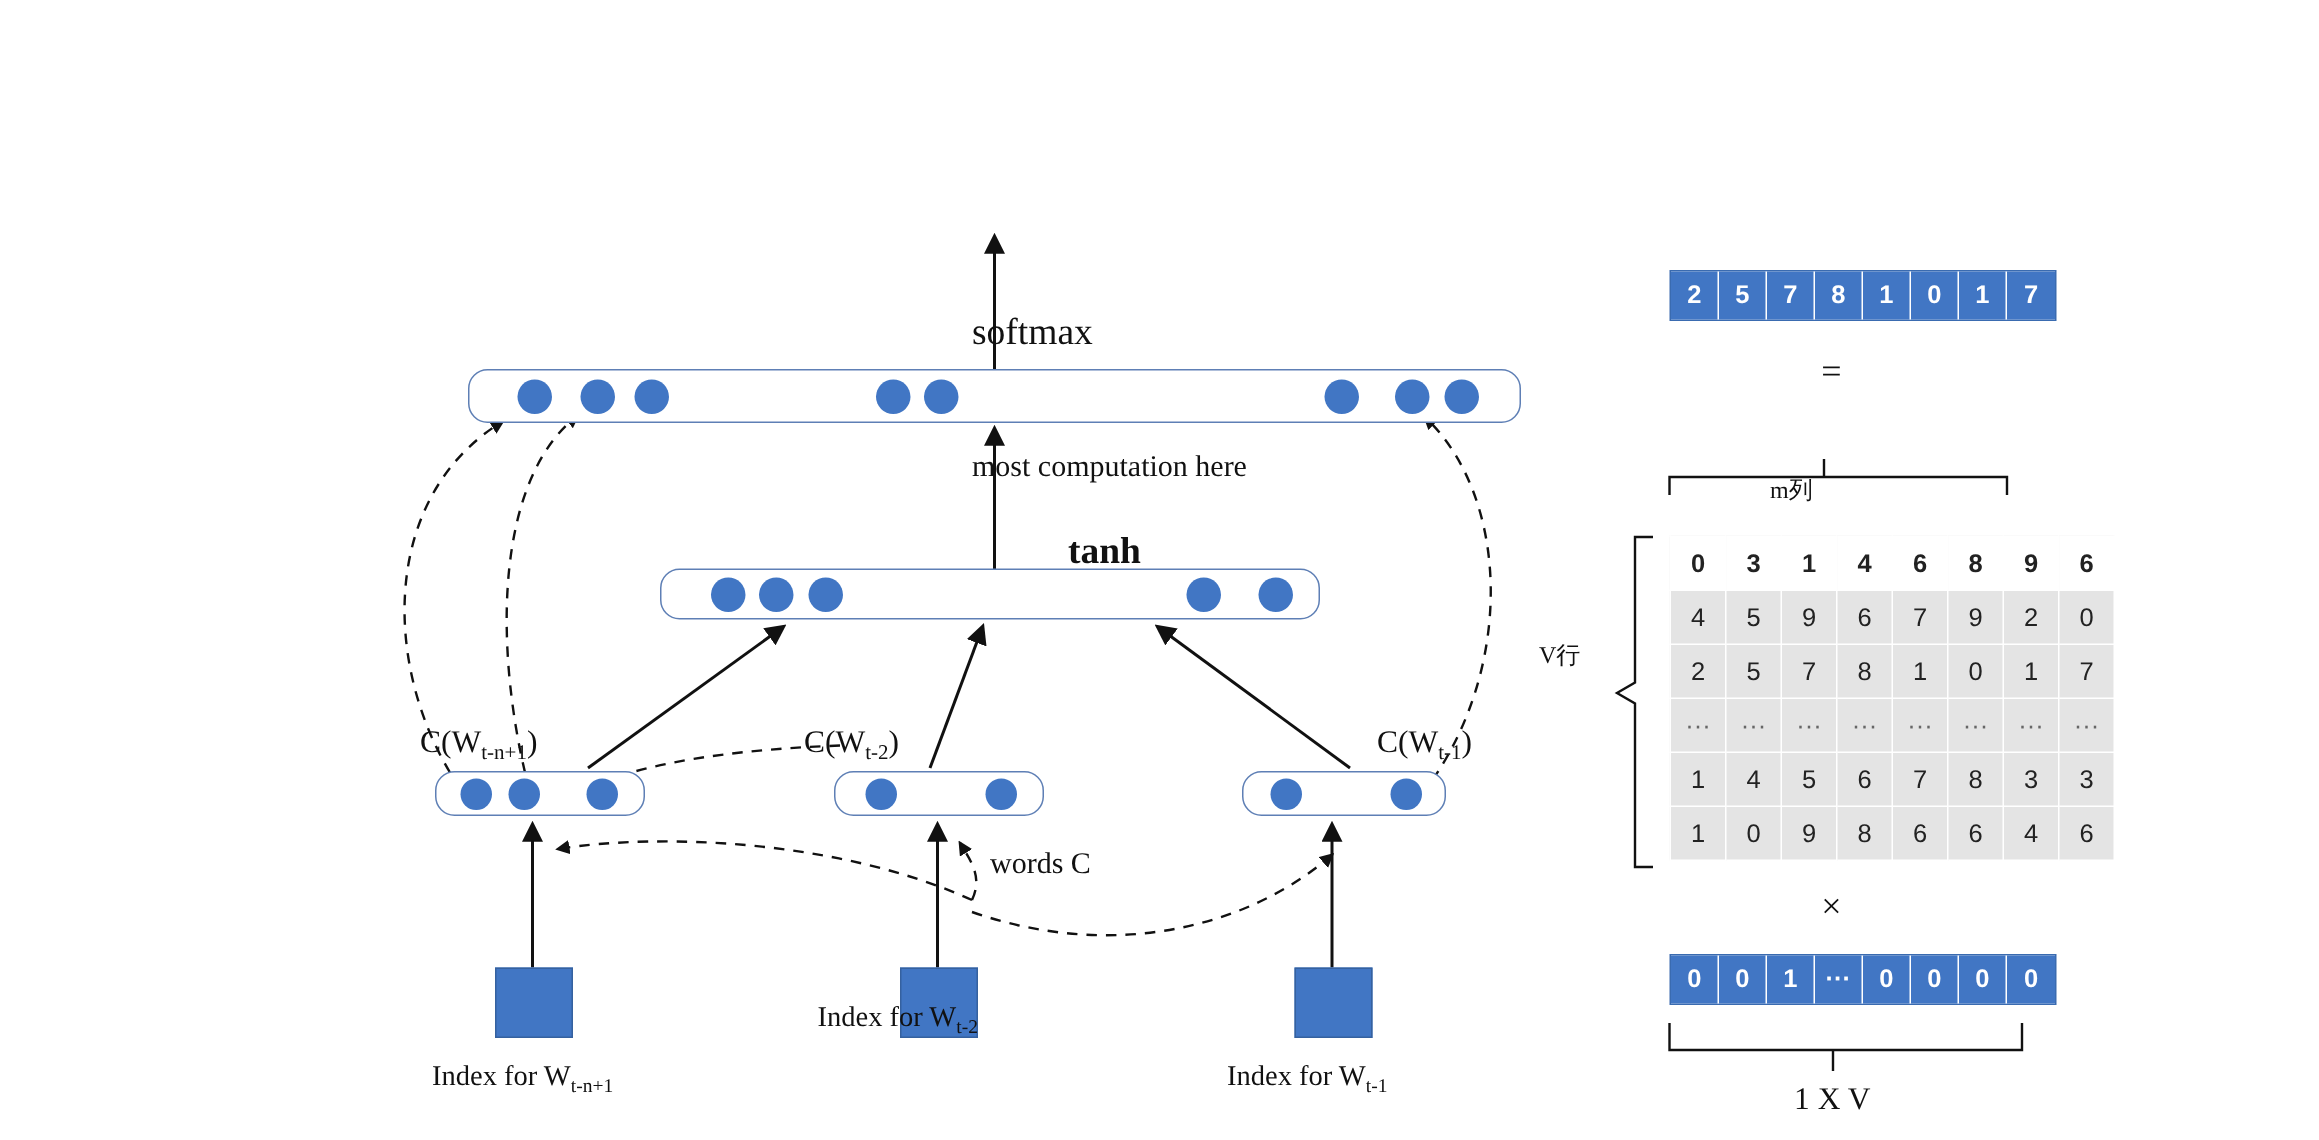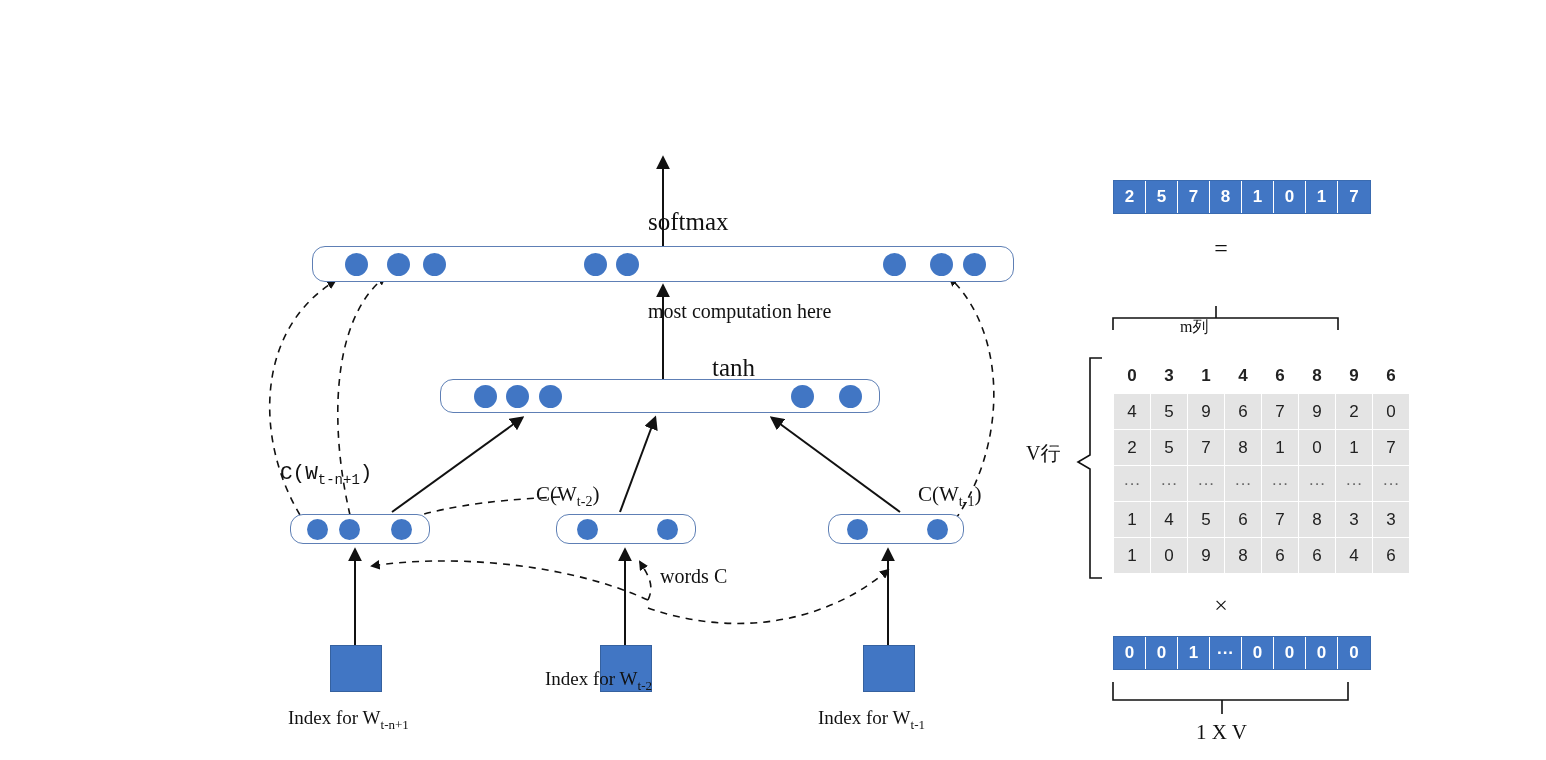--- a/index.html
+++ b/index.html
@@ -167,31 +167,31 @@
     <div class="node" style="left:110px; top:6px;"></div>
     <div class="node" style="left:271px; top:6px;"></div>
     <div class="node" style="left:303px; top:6px;"></div>
     <div class="node" style="left:570px; top:6px;"></div>
     <div class="node" style="left:617px; top:6px;"></div>
     <div class="node" style="left:650px; top:6px;"></div>
   </div>
 
   <div class="abs lbl" style="left:648px; top:300px; font-size:20px;">most computation here</div>
 
-  <div class="abs lbl" style="left:712px; top:354px; font-size:25px;">tanh</div>
+  <div class="abs lbl" style="left:712px; top:354px; font-size:25px;font-weight:bold;">tanh</div>
 
   <div class="abs layer-bar" style="left:440px; top:379px; width:440px; height:34px;">
     <div class="node" style="left:33px; top:5px;"></div>
     <div class="node" style="left:65px; top:5px;"></div>
     <div class="node" style="left:98px; top:5px;"></div>
     <div class="node" style="left:350px; top:5px;"></div>
     <div class="node" style="left:398px; top:5px;"></div>
   </div>
 
-  <div class="abs lbl" style="left:280px; top:462px; font-size:21px;font-family:Liberation Mono, monospace;">
+  <div class="abs lbl" style="left:280px; top:482px; font-size:21px;">
     <span>C(W</span><sub style="font-size:14px;">t-n+1</sub><span>)</span>
   </div>
 
   <div class="abs lbl" style="left:536px; top:482px; font-size:21px;">
     <span>C(W</span><sub style="font-size:14px;">t-2</sub><span>)</span>
   </div>
 
   <div class="abs lbl" style="left:918px; top:482px; font-size:21px;">
     <span>C(W</span><sub style="font-size:14px;">t-1</sub><span>)</span>
   </div>
@@ -238,21 +238,21 @@
     <div class="cell">1</div>
     <div class="cell">0</div>
     <div class="cell">1</div>
     <div class="cell">7</div>
   </div>
 
   <div class="abs eqsym" style="left:1196px; top:235px; width:50px;">=</div>
 
   <div class="abs lbl" style="left:1180px; top:278px; font-size:16px;margin-top:39px;">m列</div>
 
-  <div class="abs lbl" style="left:1026px; top:440px; font-size:20px;">V行</div>
+  <div class="abs lbl" style="left:1026px; top:427px; font-size:16px;">V行</div>
 
   <table class="matrix abs" style="left:1113px; top:357px;">
     <tbody>
         <tr class="highlight">
       <td>0</td>
       <td>3</td>
       <td>1</td>
       <td>4</td>
       <td>6</td>
       <td>8</td>

